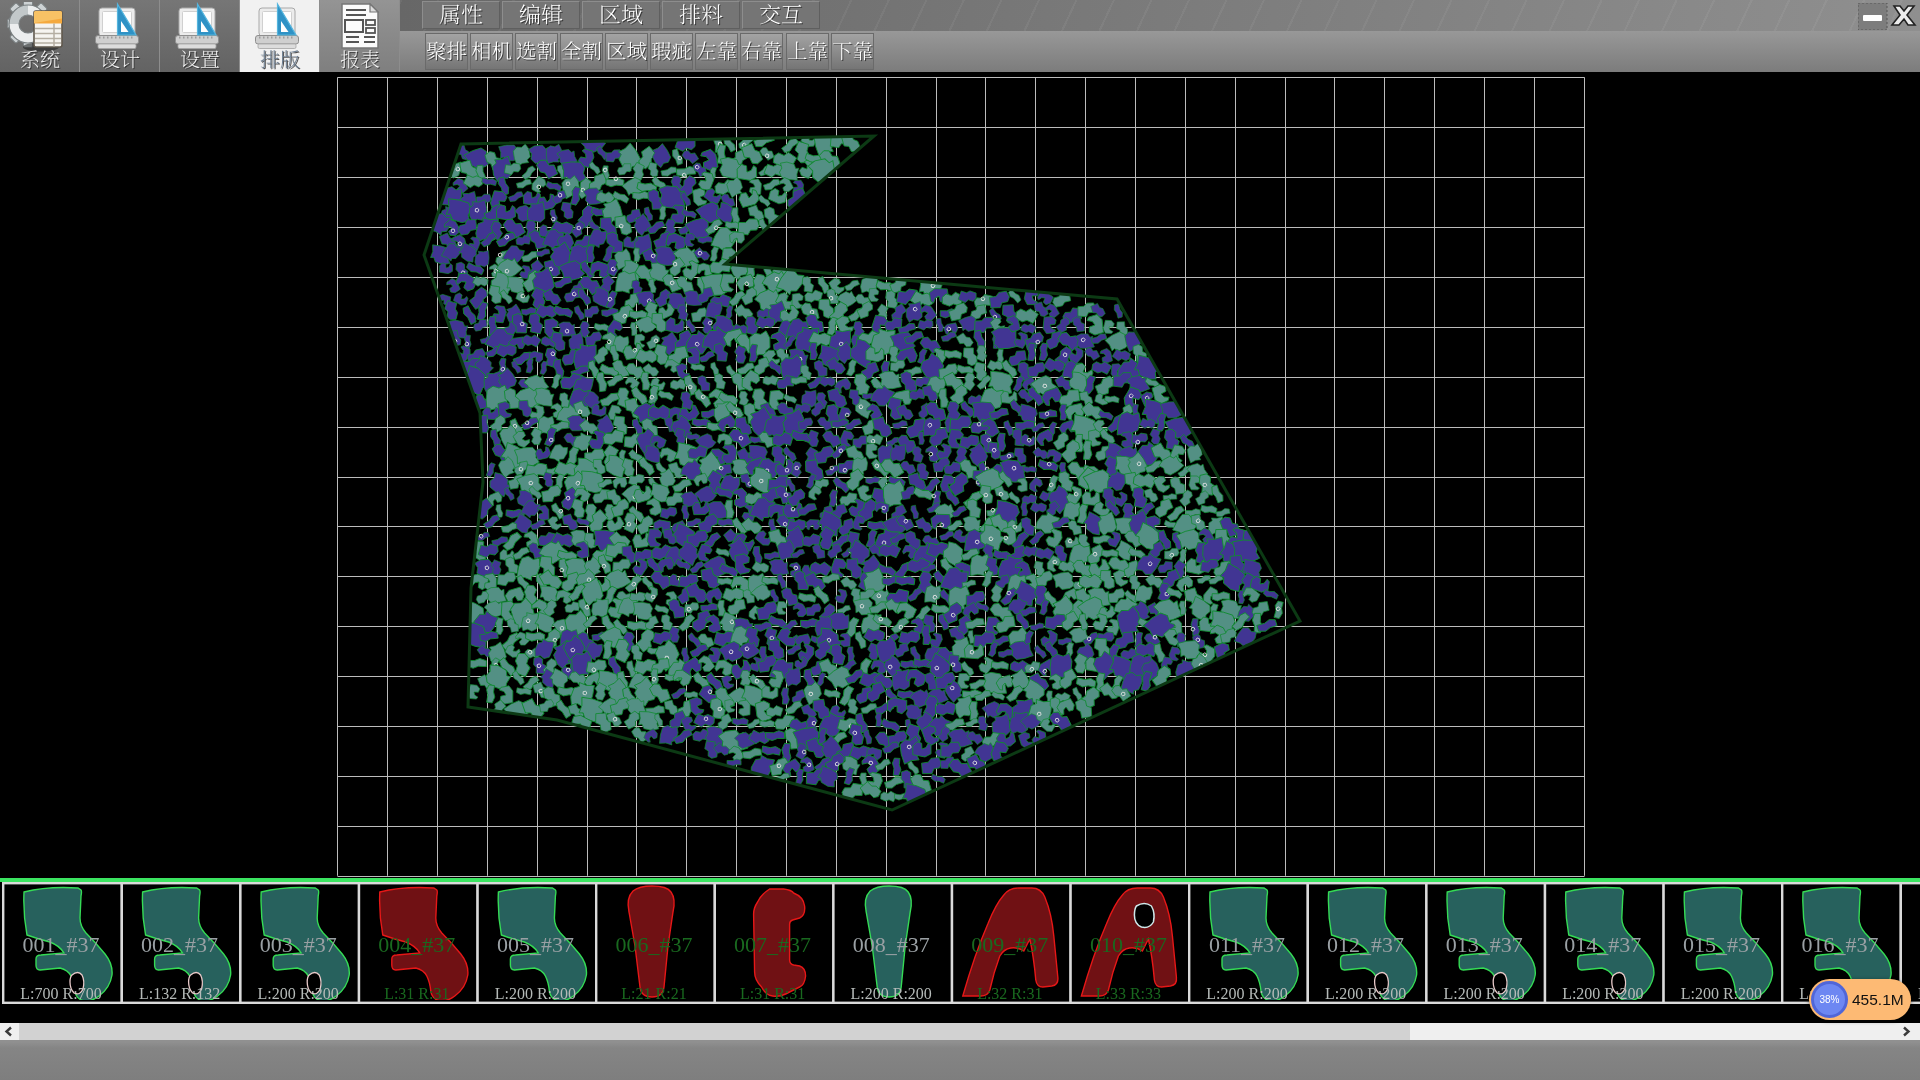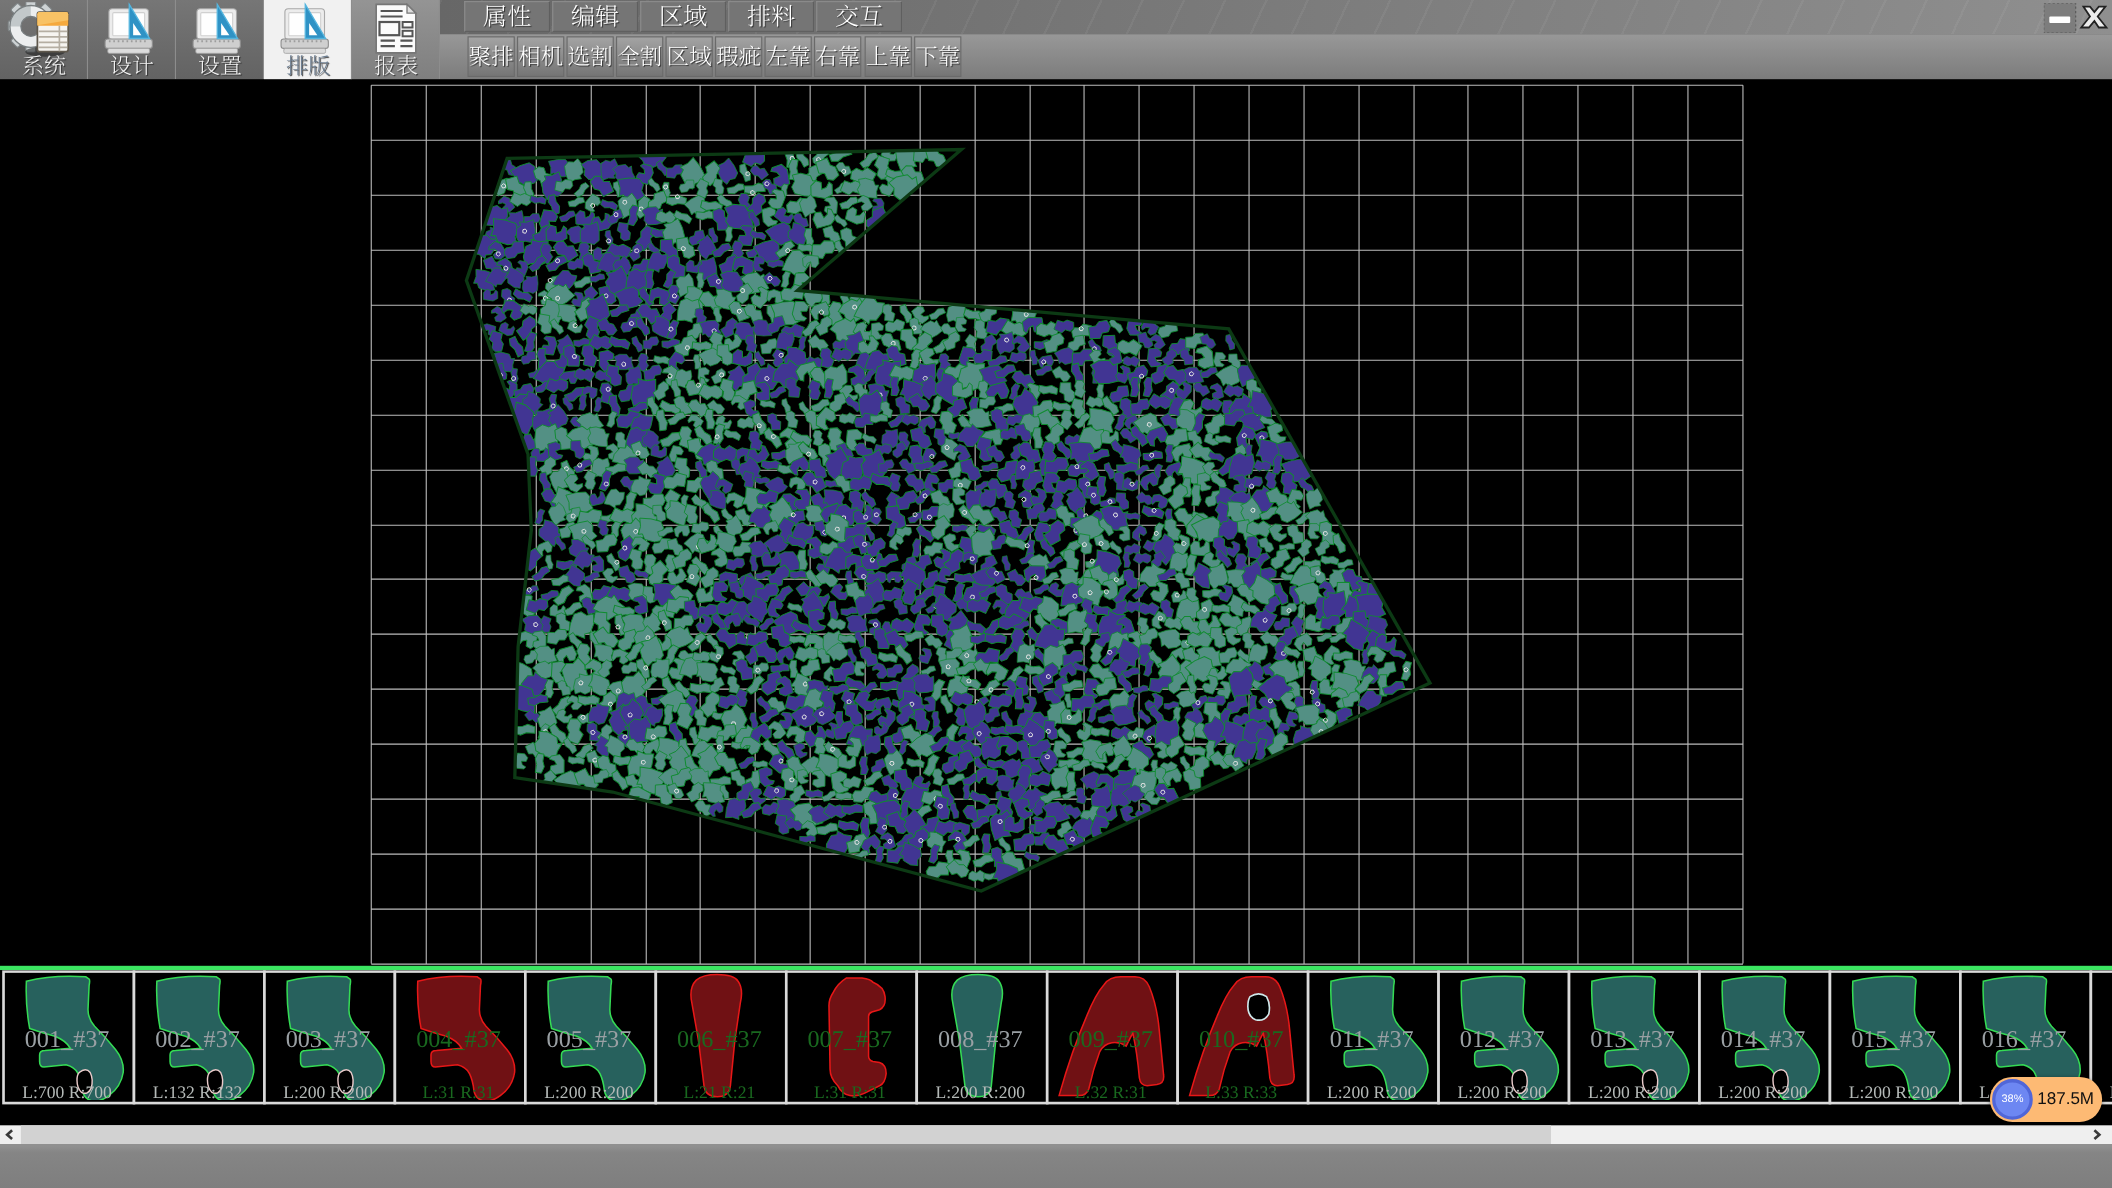--- a/index.html
+++ b/index.html
@@ -2441,16 +2441,16 @@
 <div id="sbar">
   <div id="sthumb"></div>
   <svg width="1920" height="17">
     <path d="M11,4.5 L6.5,8.5 L11,12.5" fill="none" stroke="#3a3a3a" stroke-width="2.4"></path>
     <path d="M1904,4.5 L1908.5,8.5 L1904,12.5" fill="none" stroke="#3a3a3a" stroke-width="2.4"></path>
   </svg>
 </div>
 <div id="botband"></div>
 <div id="pill">
       <div class="circ">38%</div>
-      <div class="mem">187.5M</div>
+      <div class="mem">455.1M</div>
     </div>
 
 </div>
 
 </body></html>

